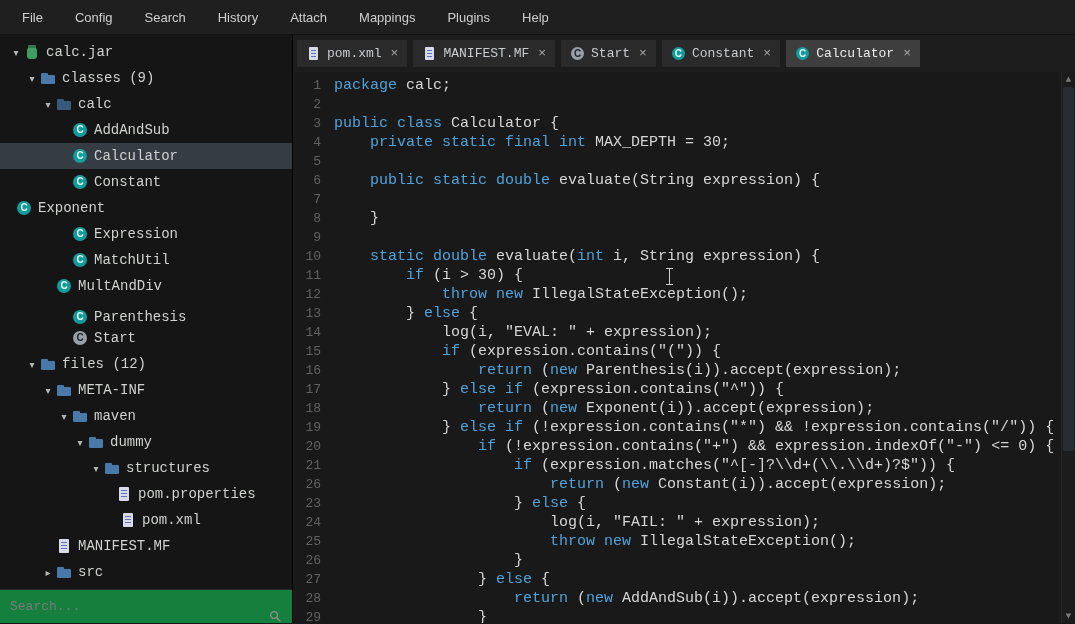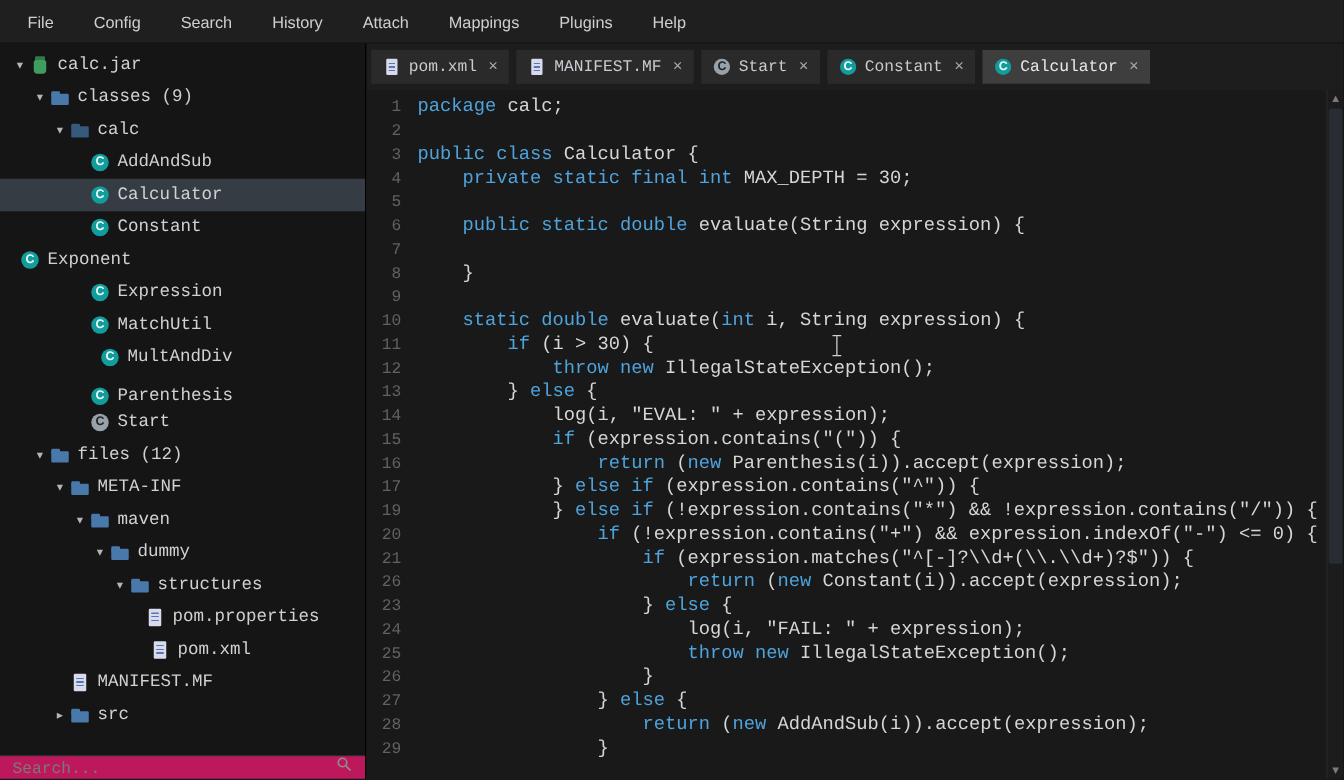--- a/index.html
+++ b/index.html
@@ -53,22 +53,22 @@
   .icon-class-gray::after { background:#98a0a8; color:#20262b; }
 
   
   .icon-file::after { content:""; position:absolute; left:3px; top:1px; right:3px; bottom:1px;
                       background:#d8dcea; border-radius:1px; }
   .icon-file::before { content:""; position:absolute; left:5px; right:5px; top:4px; height:8px;
                       background:repeating-linear-gradient(to bottom,#5b72c2 0,#5b72c2 1px,transparent 1px,transparent 3px);
                       z-index:1; }
 
   
-  .searchbox { position:absolute; left:0; right:0; bottom:0; height:19px; background:#be185d;
-               border-top:1px solid #2c2c2c; display:flex; align-items:flex-start; }
+  .searchbox { position:absolute; left:0; right:0; bottom:0; height:34px; background:#15803d;
+               border-top:1px solid #2c2c2c; display:flex; align-items:flex-end; }
   .searchbox input { flex:1; height:100%; background:transparent; border:none; outline:none;
                      color:#cccccc; font:13px "Liberation Mono",monospace; padding:0 10px; }
   .searchbox input::placeholder { color:#7a7a7a; }
   .searchbox svg { margin-right:10px; flex:none; }
 
   
   .tabbar { height:37px; background:#1d1d1d; display:flex; align-items:center;
             padding-left:4px; gap:6px; flex:none; }
   .tab { height:27px; display:flex; align-items:center; padding:0 9px; background:#2a2a2a;
          color:#c8cbd0; font-family:"Liberation Mono",monospace; font-size:13px; cursor:default; }
@@ -180,21 +180,21 @@
           <div class="tree-row" style="padding-left: 56px;">
             <span class="exp"></span>
             <span class="icon icon-class"></span>
             <span class="tree-label">Expression</span>
           </div>
           <div class="tree-row" style="padding-left: 56px;">
             <span class="exp"></span>
             <span class="icon icon-class"></span>
             <span class="tree-label">MatchUtil</span>
           </div>
-          <div class="tree-row" style="padding-left: 64px;">
+          <div class="tree-row" style="padding-left: 40px;">
             <span class="exp"></span>
             <span class="icon icon-class"></span>
             <span class="tree-label">MultAndDiv</span>
           </div>
           <div class="tree-row" style="padding-left: 56px; align-items: flex-end;">
             <span class="exp"></span>
             <span class="icon icon-class"></span>
             <span class="tree-label">Parenthesis</span>
           </div>
           <div class="tree-row" style="padding-left: 56px;">
@@ -351,20 +351,24 @@
             </div>
             <div class="code-line">
               <span class="gutter">16</span>
               <span class="code"><span class="tok-p">                </span><span class="tok-k">return</span><span class="tok-p"> (</span><span class="tok-k">new</span><span class="tok-p"> Parenthesis(i)).accept(expression);</span></span>
             </div>
             <div class="code-line">
               <span class="gutter">17</span>
               <span class="code"><span class="tok-p">            } </span><span class="tok-k">else if</span><span class="tok-p"> (expression.contains("^")) {</span></span>
             </div>
             <div class="code-line">
+              <span class="gutter">18</span>
+              <span class="code"><span class="tok-p">                </span><span class="tok-k">return</span><span class="tok-p"> (</span><span class="tok-k">new</span><span class="tok-p"> Exponent(i)).accept(expression);</span></span>
+            </div>
+            <div class="code-line">
               <span class="gutter">19</span>
               <span class="code"><span class="tok-p">            } </span><span class="tok-k">else if</span><span class="tok-p"> (!expression.contains("*") &amp;&amp; !expression.contains("/")) {</span></span>
             </div>
             <div class="code-line">
               <span class="gutter">20</span>
               <span class="code"><span class="tok-p">                </span><span class="tok-k">if</span><span class="tok-p"> (!expression.contains("+") &amp;&amp; expression.indexOf("-") &lt;= 0) {</span></span>
             </div>
             <div class="code-line">
               <span class="gutter">21</span>
               <span class="code"><span class="tok-p">                    </span><span class="tok-k">if</span><span class="tok-p"> (expression.matches("^[-]?\\d+(\\.\\d+)?$")) {</span></span>

